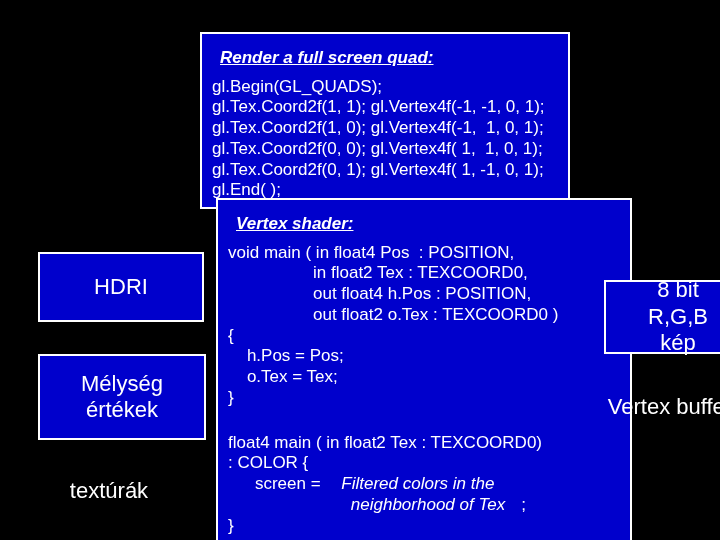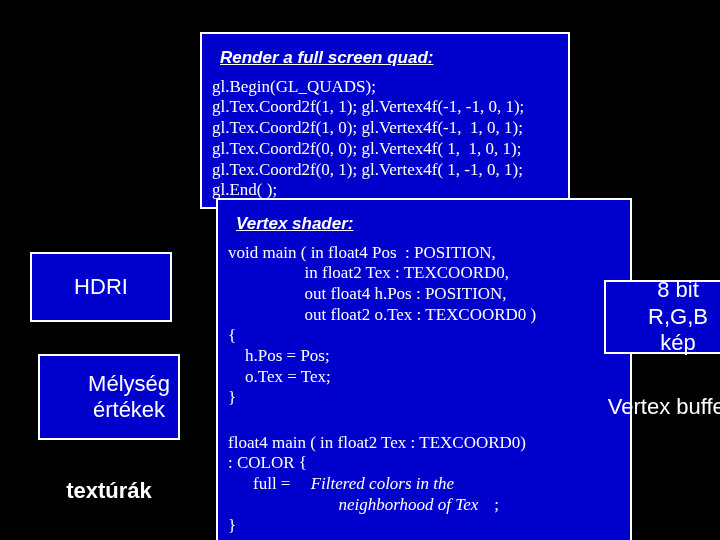--- a/index.html
+++ b/index.html
@@ -42,40 +42,40 @@
   }
   .italic { font-style: italic; }
   .txtlabel {
     position: absolute;
     font-size: 22px;
     font-family: "Tahoma", sans-serif;
     text-align: center;
     line-height: 1.2;
   }
   pre.code {
-    font-family: Liberation Serif, serif;
+    font-family: Liberation Sans, sans-serif;
     white-space: pre;
     margin: 0;
     font-size: 17px;
     line-height: 1.22;
   }
 </style>
 </head>
 <body>
 
-<div class="bluebox" style="left:6px; top:228px; width:142px; height:70px;">
+<div class="bluebox" style="left:14px; top:228px; width:166px; height:70px;">
   <div class="label">HDRI</div>
 </div>
 
-<div class="bluebox" style="left:14px; top:330px; width:142px; height:86px;justify-content:flex-end;">
+<div class="bluebox" style="left:14px; top:330px; width:168px; height:86px;">
   <div class="label" style="white-space:pre-line;">Mélység
 értékek</div>
 </div>
 
-<div class="txtlabel" style="left:14px; top:454px; width:142px;font-weight:bold;">textúrák</div>
+<div class="txtlabel" style="left:14px; top:454px; width:142px;">textúrák</div>
 
 <div class="codebox" style="left:176px; top:8px; width:370px;">
   <div class="heading">Render a full screen quad:</div>
   <pre class="code">gl.Begin(GL_QUADS);
 gl.Tex.Coord2f(1, 1); gl.Vertex4f(-1, -1, 0, 1);
 gl.Tex.Coord2f(1, 0); gl.Vertex4f(-1,  1, 0, 1);
 gl.Tex.Coord2f(0, 0); gl.Vertex4f( 1,  1, 0, 1);
 gl.Tex.Coord2f(0, 1); gl.Vertex4f( 1, -1, 0, 1);
 gl.End( );</pre>
 </div>
@@ -86,21 +86,21 @@
                   in float2 Tex : TEXCOORD0,
                   out float4 h.Pos : POSITION,
                   out float2 o.Tex : TEXCOORD0 )
 {
     h.Pos = Pos;
     o.Tex = Tex;
 }</pre>
   <div style="height:8px;"></div>
   <pre class="code">float4 main ( in float2 Tex : TEXCOORD0)
 : COLOR {</pre>
-  <pre class="code"><span>    full = </span><span class="italic">Filtered colors in the
+  <pre class="code"><span>    screen = </span><span class="italic">Filtered colors in the
                           neighborhood of Tex</span><span>;
 }</span></pre>
 </div>
 
 <div class="bluebox" style="left:580px; top:256px; width:132px; height:74px;padding-left:16px;">
   <div class="label" style="white-space:pre-line;">8 bit R,G,B
 kép</div>
 </div>
 
 <div class="txtlabel" style="left:572px; top:370px; width:148px;">Vertex buffer</div>

